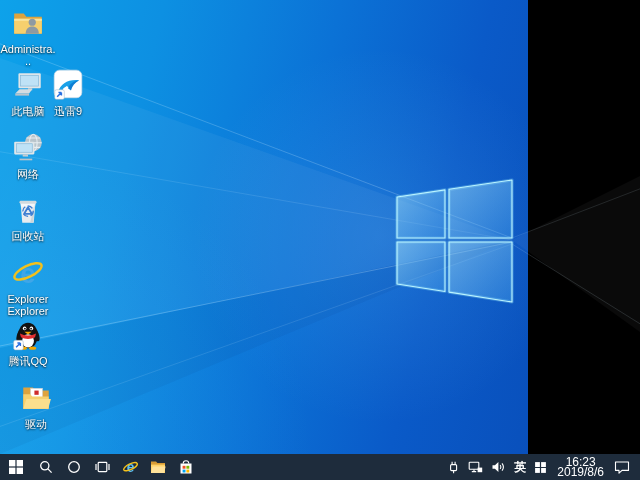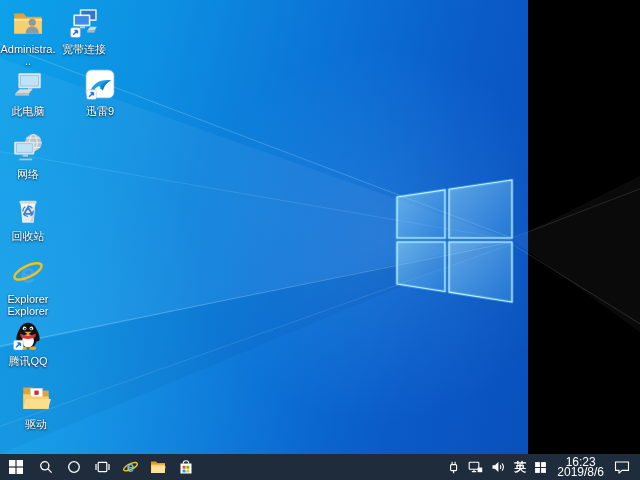--- a/index.html
+++ b/index.html
@@ -174,40 +174,22 @@
         <rect x="11" y="7" width="11" height="15" fill="#ffffff" stroke="#d5d5d5" stroke-width="0.6"></rect>
         <rect x="14.5" y="9" width="4" height="4" fill="#cf2b2b"></rect>
         <path d="M13 15.5h7M13 17.5h7M13 19.5h5" stroke="#b9b9b9" stroke-width="0.8"></path>
         <path d="M4 26V12.5h6.5l2 2H28V26z" fill="#f6d06e"></path>
         <path d="M4 26l3-9h23l-2.5 9z" fill="#fbdf8d"></path>
       </svg>
     </div>
     <div class="lbl">驱动</div>
   </div>
 
-  <div class="dicon" style="left:56px;top:6px">
-    <div class="img">
-      <svg width="34" height="34" viewBox="0 0 32 32">
-        <rect x="12" y="3" width="16" height="11" rx="1" fill="#dfe6ea"></rect>
-        <rect x="13.5" y="4.5" width="13" height="8" fill="#2f74d8"></rect>
-        <rect x="6" y="8" width="16" height="11" rx="1" fill="#eef2f4"></rect>
-        <rect x="7.5" y="9.5" width="13" height="8" fill="#3f8ce4"></rect>
-        <path d="M12 19h5v2h-5z" fill="#c3ccd2"></path>
-        <path d="M19 23l3-3.4h6l-2 3.4z" fill="#cfd7db"></path>
-        <path d="M19 23h7v2h-7z" fill="#aeb8bf"></path>
-        <g>
-          <rect x="3.5" y="20.5" width="9" height="9" rx="1.6" fill="#fff" stroke="#9fb6c9" stroke-width="0.5"></rect>
-          <path d="M5.8 27.1l4-4m0 0H7m2.8 0v2.8" stroke="#2a6fe0" stroke-width="1.4" fill="none"></path>
-        </g>
-      </svg>
-    </div>
-    <div class="lbl">宽带连接</div>
-  </div>
-
-  <div class="dicon" style="left:72px;top:68px">
+
+  <div class="dicon" style="left:40px;top:68px">
     <div class="img">
       <svg width="34" height="34" viewBox="0 0 32 32">
         <rect x="3" y="2" width="26" height="26" rx="5" fill="#ffffff" stroke="#cfdbe4" stroke-width="0.6"></rect>
         <path d="M6.5 23c2.5-8.5 9.5-12.5 20-11.5-4.5 2-7 4.4-8.2 8l-3.4-2.6-3.2 2.2-2.2 5z" fill="#1ba1e8"></path>
         <path d="M26.5 11.5c-5.5 1-8.8 3.4-10.5 7.5l2.8 2.2c1.2-4.4 3.7-7.6 7.7-9.7z" fill="#0d7fd4"></path>
         <g>
           <rect x="3.5" y="20.5" width="9" height="9" rx="1.6" fill="#fff" stroke="#9fb6c9" stroke-width="0.5"></rect>
           <path d="M5.8 27.1l4-4m0 0H7m2.8 0v2.8" stroke="#2a6fe0" stroke-width="1.4" fill="none"></path>
         </g>
       </svg>

